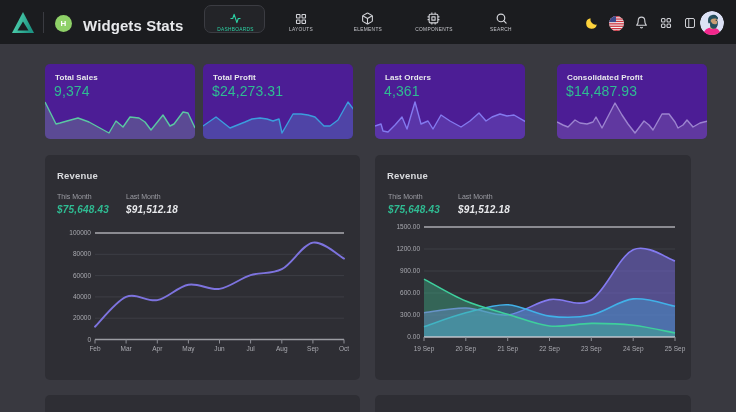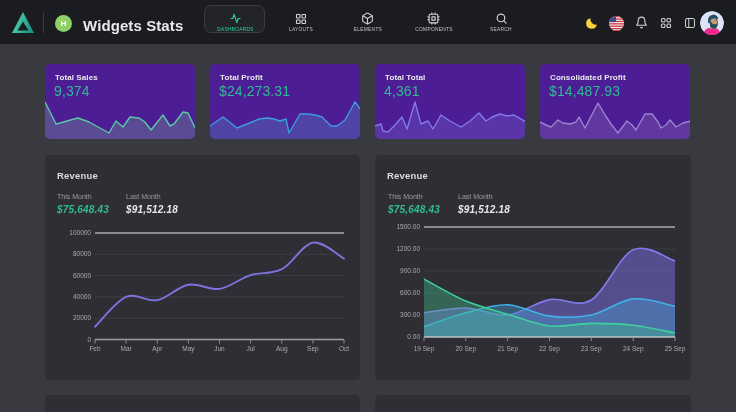--- a/index.html
+++ b/index.html
@@ -122,37 +122,37 @@
 
 <div id="stats">
   <div class="scard" style="left:45px">
     <div class="slabel">Total Sales</div>
     <div class="svalue">9,374</div>
     <svg class="sspark" width="150" height="75" viewBox="0 0 150 75" preserveAspectRatio="none">
       <path d="M0,75 L0,38 L11,60 L15,59 L22,57 L33,54 L44,58 L64,69 L71,57 L78,63 L85,53 L94,54 L100,58 L106,66 L118,51 L125,62 L129,60 L138,48 L143,49 L150,64 L150,75 Z" fill="rgba(125,180,145,0.30)"></path>
       <path d="M0,38 L11,60 L15,59 L22,57 L33,54 L44,58 L64,69 L71,57 L78,63 L85,53 L94,54 L100,58 L106,66 L118,51 L125,62 L129,60 L138,48 L143,49 L150,64" fill="none" stroke="#5ac8a2" stroke-width="1.4" stroke-linejoin="round"></path>
     </svg>
   </div>
-  <div class="scard" style="left:210px">
+  <div class="scard" style="left:203px">
     <div class="slabel">Total Profit</div>
     <div class="svalue">$24,273.31</div>
     <svg class="sspark" width="150" height="75" viewBox="0 0 150 75" preserveAspectRatio="none">
       <path d="M0,75 L0,62 L13,53 L27,64 L42,58 L49,55 L57,54 L64,55 L70,57 L76,55 L79,69 L90,50 L98,50 L105,51 L112,53 L121,62 L127,62 L135,56 L145,38 L151,46 L151,75 Z" fill="rgba(85,160,205,0.30)"></path>
       <path d="M0,62 L13,53 L27,64 L42,58 L49,55 L57,54 L64,55 L70,57 L76,55 L79,69 L90,50 L98,50 L105,51 L112,53 L121,62 L127,62 L135,56 L145,38 L151,46" fill="none" stroke="#3b9ddd" stroke-width="1.4" stroke-linejoin="round"></path>
     </svg>
   </div>
   <div class="scard" style="left:375px">
-    <div class="slabel">Total Total</div>
+    <div class="slabel">Last Orders</div>
     <div class="svalue">4,361</div>
     <svg class="sspark" width="150" height="75" viewBox="0 0 150 75" preserveAspectRatio="none">
       <path d="M0,75 L0,62 L6,60 L8,67 L13,68 L20,61 L27,53 L32,65 L40,38 L46,60 L53,57 L58,65 L66,51 L75,57 L86,63 L95,57 L104,49 L111,57 L117,53 L125,50 L132,52 L139,51 L151,58 L151,75 Z" fill="rgba(130,120,220,0.28)"></path>
       <path d="M0,62 L6,60 L8,67 L13,68 L20,61 L27,53 L32,65 L40,38 L46,60 L53,57 L58,65 L66,51 L75,57 L86,63 L95,57 L104,49 L111,57 L117,53 L125,50 L132,52 L139,51 L151,58" fill="none" stroke="#8379ef" stroke-width="1.4" stroke-linejoin="round"></path>
     </svg>
   </div>
-  <div class="scard" style="left:540px">
+  <div class="scard" style="left:557px">
     <div class="slabel">Consolidated Profit</div>
     <div class="svalue">$14,487.93</div>
     <svg class="sspark" width="150" height="75" viewBox="0 0 150 75" preserveAspectRatio="none">
       <path d="M0,75 L0,58 L6,61 L11,63 L18,56 L23,59 L30,60 L36,58 L39,53 L45,64 L58,39 L65,51 L71,60 L78,69 L87,57 L92,61 L96,66 L105,50 L112,50 L118,58 L121,64 L126,61 L130,56 L136,63 L143,59 L151,57 L151,75 Z" fill="rgba(152,130,190,0.28)"></path>
       <path d="M0,58 L6,61 L11,63 L18,56 L23,59 L30,60 L36,58 L39,53 L45,64 L58,39 L65,51 L71,60 L78,69 L87,57 L92,61 L96,66 L105,50 L112,50 L118,58 L121,64 L126,61 L130,56 L136,63 L143,59 L151,57" fill="none" stroke="#9c84cf" stroke-width="1.4" stroke-linejoin="round"></path>
     </svg>
   </div>
 </div>
 
 <div class="rcard" style="left:45px;width:315px">

